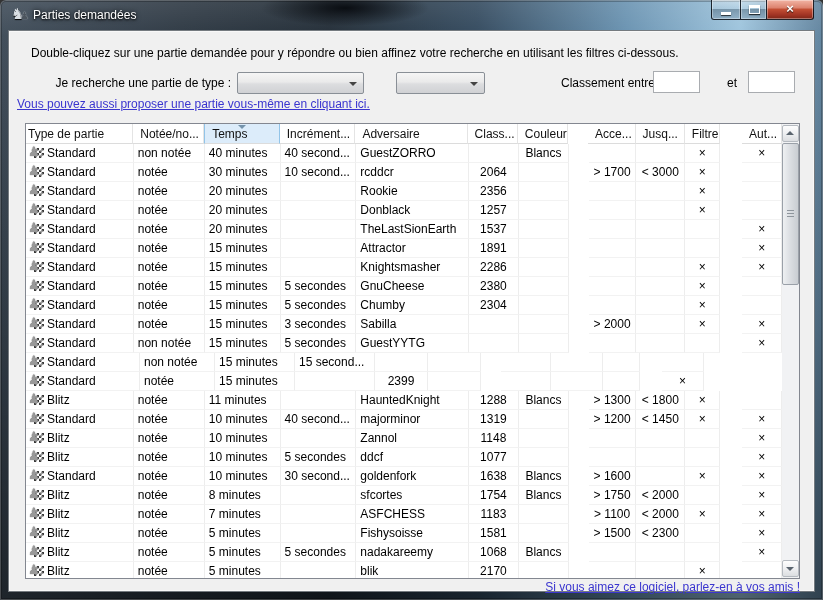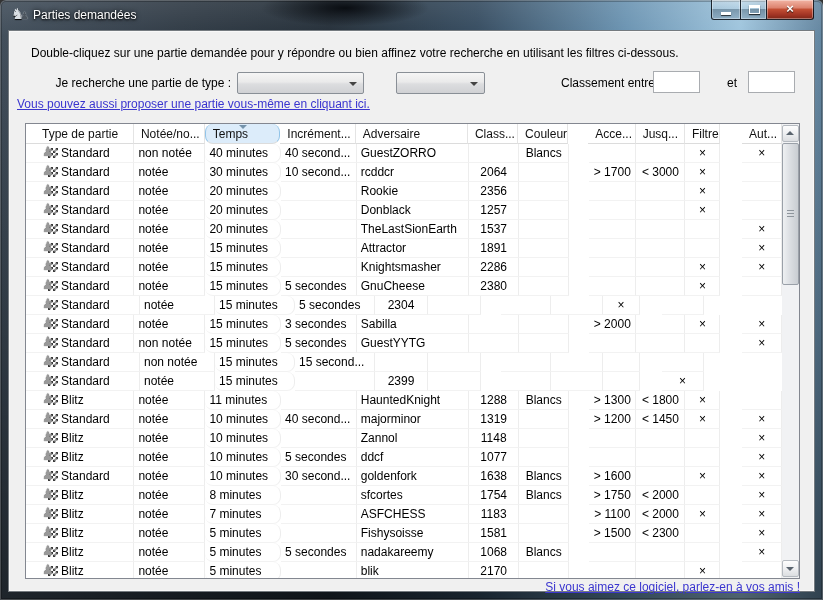--- a/index.html
+++ b/index.html
@@ -73,23 +73,23 @@
   .hcell.sorted { background:#dcecfa; border-left:1px solid #92c4e8; border-right:1px solid #92c4e8; }
   .hcell.sorted::before { content:""; position:absolute; top:1px; left:50%; margin-left:-4px;
            border-left:4px solid transparent; border-right:4px solid transparent; border-top:4px solid #7593ab; }
   .hfill { flex:1; border-bottom:1px solid #dcdcdc; }
 
   .lv-body { position:absolute; left:0; top:20px; right:17px; bottom:0; overflow:hidden; }
   .row { display:flex; height:19px; background:#fff; }
   .cell { height:19px; padding:2px 0 0 4px; line-height:15px; white-space:nowrap; overflow:hidden;
           border-right:1px solid #ededed; border-bottom:1px solid #f2f2f2; }
   .cell.center { text-align:center; padding-left:0; }
-  .c0{width:114px;} .c1{width:75px;} .c2{width:80px;border-radius:8px;} .c3{width:80px;} .c4{width:119px;}
+  .c0{width:114px;} .c1{width:75px;} .c2{width:80px;} .c3{width:80px;} .c4{width:119px;}
   .c5{width:53px;} .c6{width:53px;} .c7{width:50px;margin-left:20px;} .c8{width:52px;} .c9{width:37px;} .c10{width:42px;margin-left:22px;}
-  .c0{padding-left:16px;}
+  .c0{padding-left:2px;}
 
   .picon { display:inline-block; position:relative; width:17px; height:14px; vertical-align:top; margin-right:2px; }
   .picon .board { position:absolute; right:1px; top:2px; width:10px; height:10px; background-color:#fff;
       background-image:linear-gradient(45deg,#3a3a3a 25%,transparent 25%,transparent 75%,#3a3a3a 75%),
                        linear-gradient(45deg,#3a3a3a 25%,transparent 25%,transparent 75%,#3a3a3a 75%);
       background-position:0 0,2.5px 2.5px; background-size:5px 5px; }
   .picon .pawn { position:absolute; left:0; top:-1px; font-size:13px; line-height:14px; color:#999; text-shadow:0 0 1px #555; }
 
   
   .lv-scroll { position:absolute; top:0; right:0; bottom:0; width:17px; background:#f1f2f4; }
@@ -295,20 +295,21 @@
     <div class="cell c10 center"><span class="ct"></span></div>
   </div>
 
   <div class="row">
     <div class="cell c0">
       <span class="picon"><span class="board"></span><span class="pawn">♟</span></span><span class="ct">Standard</span>
     </div>
     <div class="cell c1"><span class="ct">notée</span></div>
     <div class="cell c2"><span class="ct">15 minutes</span></div>
     <div class="cell c3"><span class="ct">5 secondes</span></div>
+    <div class="cell c4"><span class="ct">Chumby</span></div>
     <div class="cell c5 center"><span class="ct">2304</span></div>
     <div class="cell c6 center"><span class="ct"></span></div>
     <div class="cell c7 center"><span class="ct"></span></div>
     <div class="cell c8 center"><span class="ct"></span></div>
     <div class="cell c9 center"><span class="ct">×</span></div>
     <div class="cell c10 center"><span class="ct"></span></div>
   </div>
 
   <div class="row">
     <div class="cell c0">

